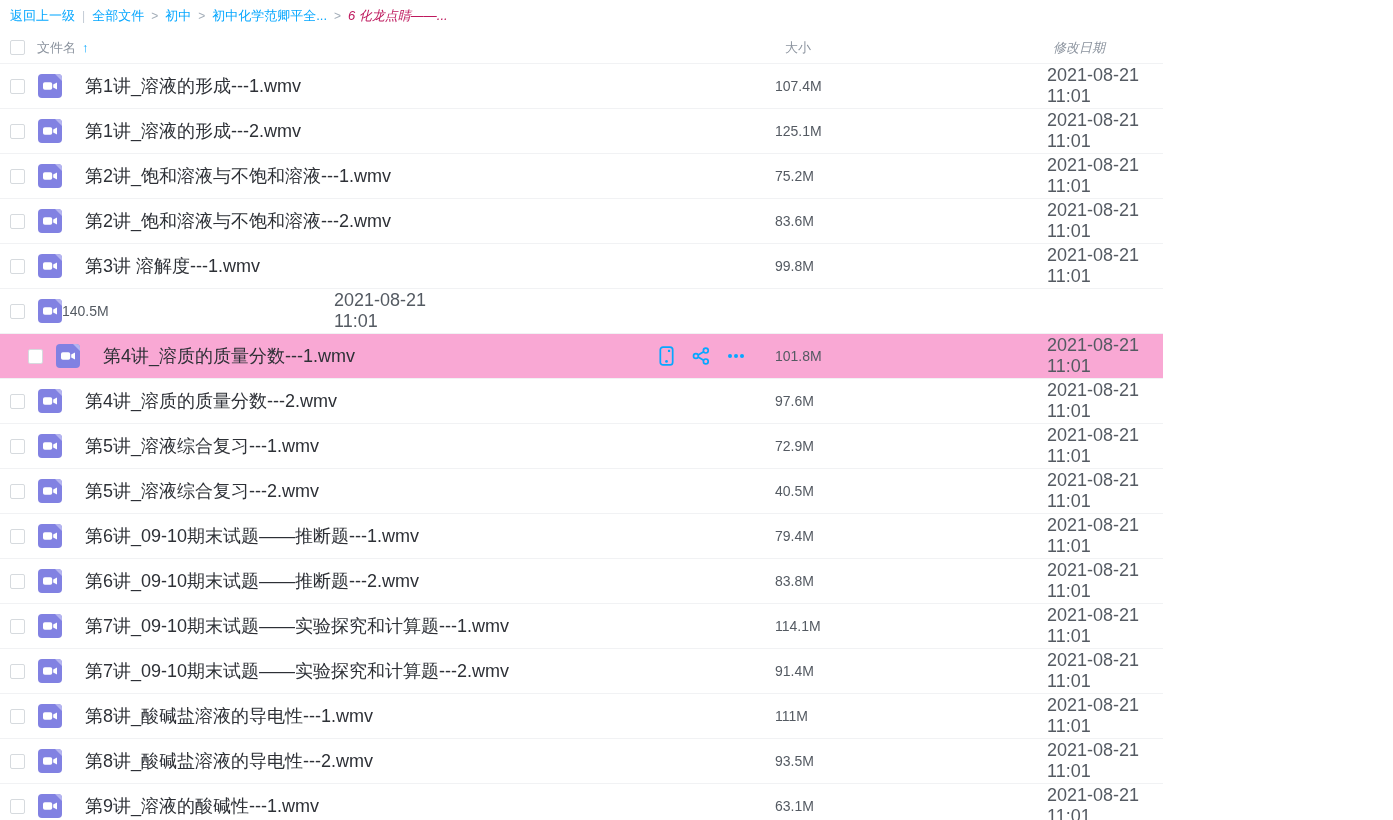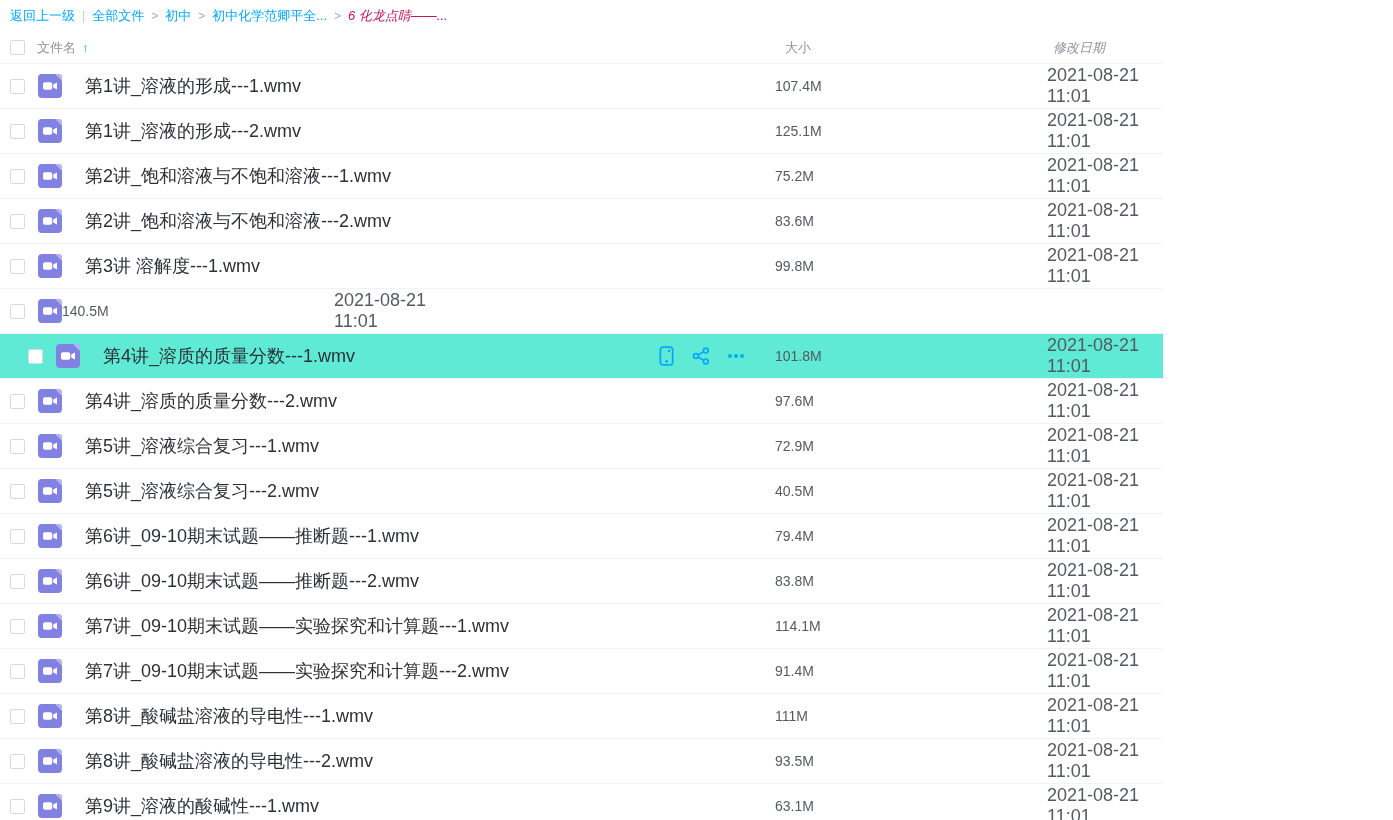--- a/index.html
+++ b/index.html
@@ -22,21 +22,21 @@
     color:#8b939e; font-size:13px; }
   .th-name { flex:1; display:flex; align-items:center; }
   .th-name .label { margin-left:12px; cursor:pointer; }
   .sort-arrow { color:#06a7ff; font-weight:bold; margin-left:6px; font-size:13px; cursor:pointer; }
   .th-size { width:272px; padding-left:10px; cursor:pointer; }
   .th-date { width:100px; padding-left:6px; cursor:pointer;font-style:italic; }
 
   
   .row { height:45px; display:flex; align-items:center;
     padding:0 16px 0 10px; border-bottom:1px solid #f1f2f4; background:#fff; cursor:pointer; }
-  .row.highlighted { background:#5eead4;padding-left:28px; }
+  .row.highlighted { background:#f9a8d4;padding-left:28px; }
 
   .checkbox { width:15px; height:15px; border:1px solid #d6dade; border-radius:2px;
     background:#fff; flex:none; cursor:pointer; }
 
   .file-icon { width:24px; height:24px; margin-left:13px; flex:none; position:relative;
     background:#8181e2; border-radius:4px; overflow:hidden; }
   .file-icon .fold { position:absolute; top:0; right:0; width:0; height:0;
     border-left:7px solid transparent; border-top:7px solid #b5b5f0; }
   .file-icon svg { position:absolute; left:0; top:0; }
 

